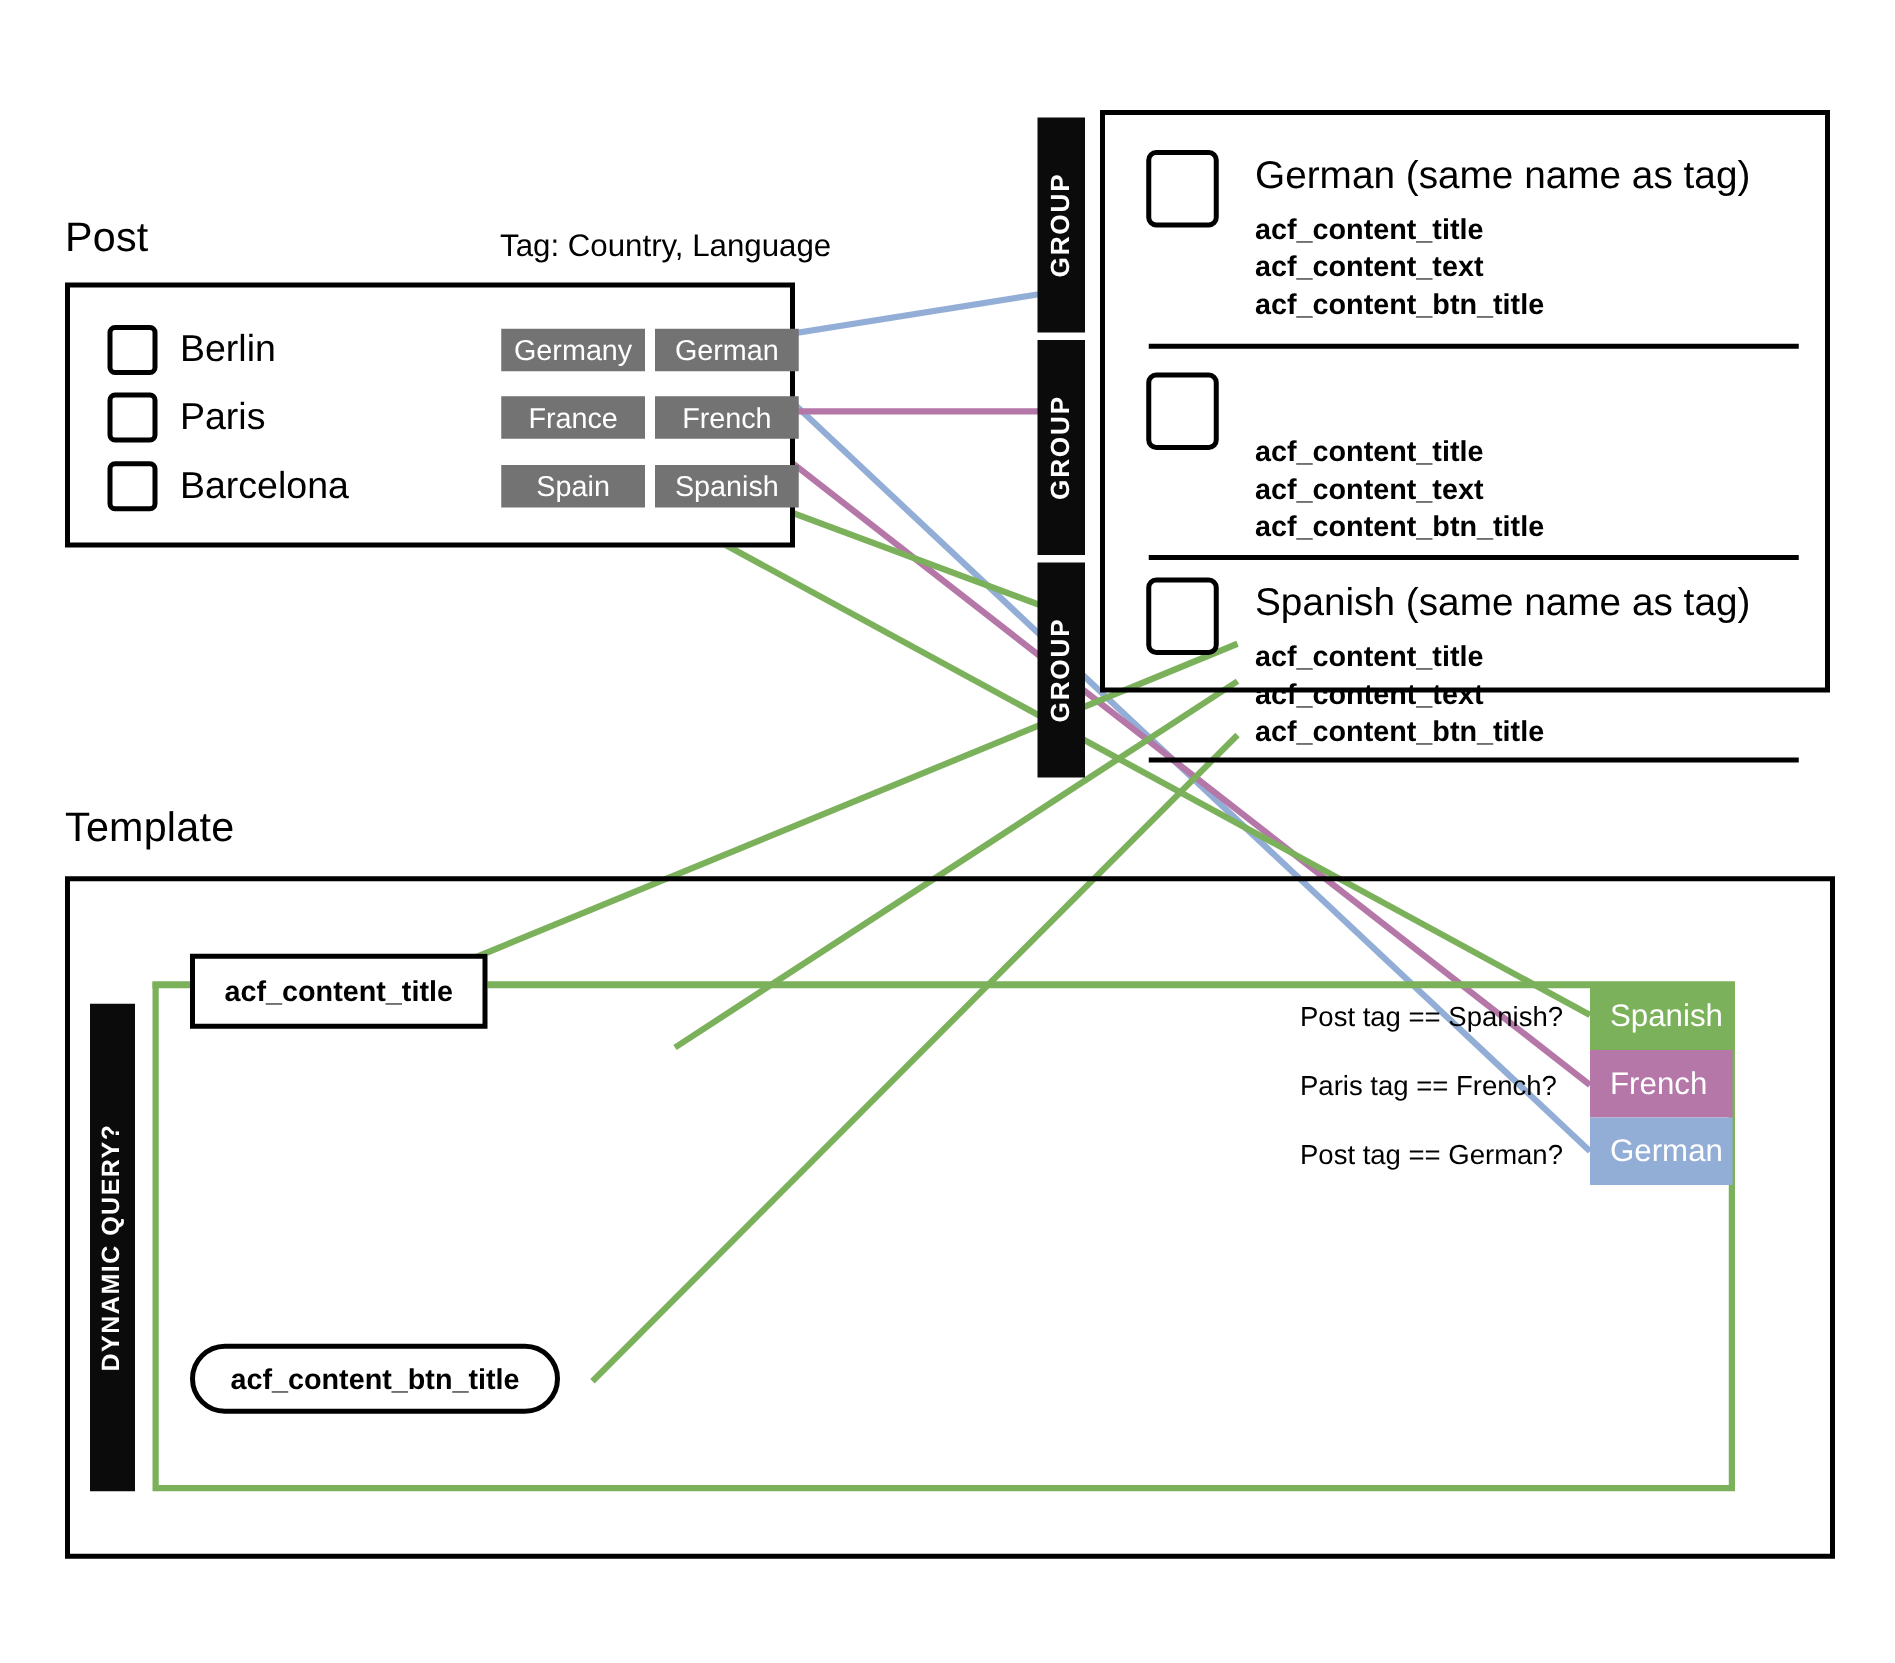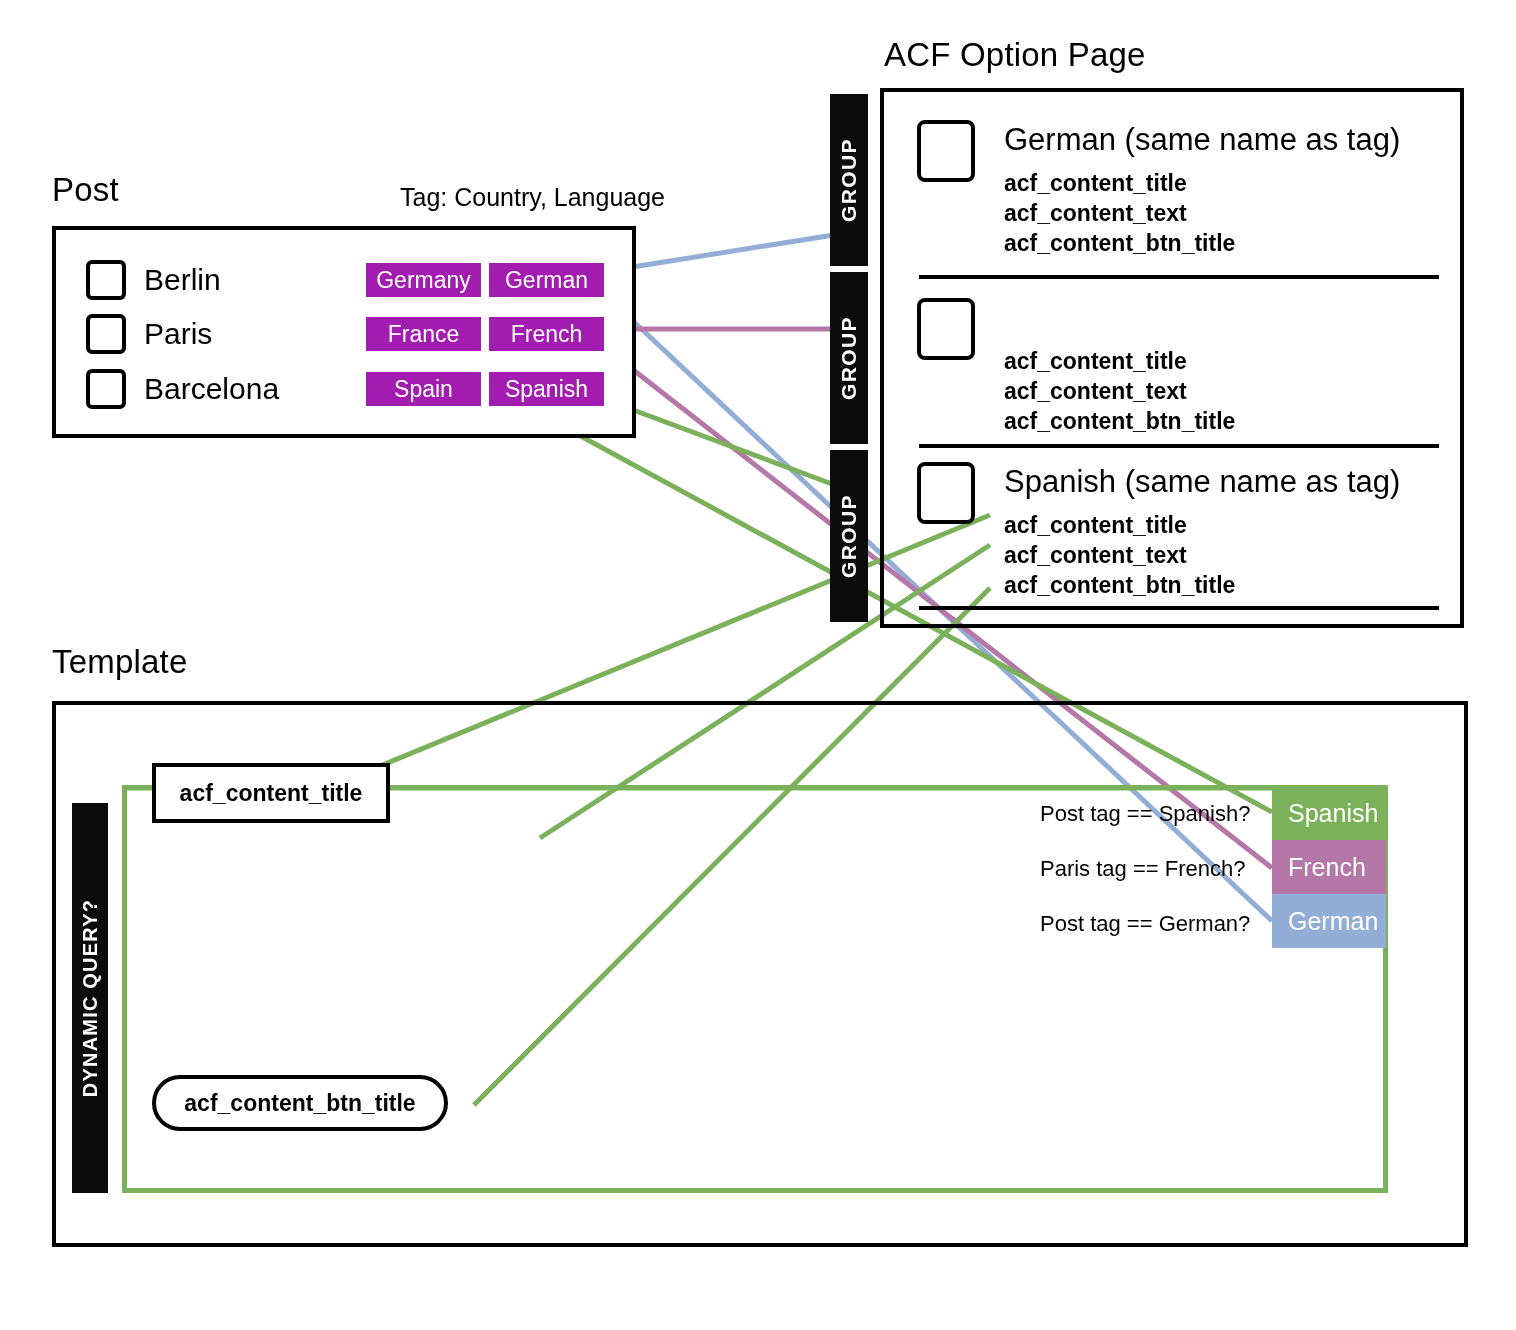--- a/index.html
+++ b/index.html
@@ -46,27 +46,28 @@
     background: #fff;
   }
   .city-label {
     position: absolute;
     font-size: 30px;
     line-height: 40px;
     white-space: nowrap;
   }
   .tag-chip {
     position: absolute;
-    background: #a21caf;
+    background: #737373;
     color: #fff;
     font-size: 23px;
     text-align: center;
     line-height: 34px;
     height: 34px;
     white-space: nowrap;
+    margin-left: 35px;
   }
   #tag-note {
     left: 400px; top: 183px;
     font-size: 25px;
     white-space: nowrap;
   }
 
   
   .group-bar {
     position: absolute;
@@ -83,21 +84,21 @@
     color: #fff;
     font-size: 21px;
     font-weight: 700;
     letter-spacing: 1.4px;
     white-space: nowrap;
   }
 
   
   #acf-heading { left: 884px; top: 38px; }
   #acf-box {
-    left: 880px; top: 88px; width: 584px; height: 540px;
+    left: 880px; top: 88px; width: 584px; height: 466px;
     border: 4px solid #000;
     box-sizing: border-box;
     background: transparent;
   }
   .acf-checkbox {
     position: absolute;
     left: 33px;
     width: 58px; height: 62px;
     border: 4px solid #000;
     border-radius: 8px;
@@ -267,21 +268,20 @@
   <div class="group-bar" style="top:94px; height:172px;">
     <span>GROUP</span>
   </div>
   <div class="group-bar" style="top:272px; height:172px;">
     <span>GROUP</span>
   </div>
   <div class="group-bar" style="top:450px; height:172px;">
     <span>GROUP</span>
   </div>
 
-  <div class="abs section-heading" id="acf-heading">ACF Option Page</div>
 
   <div class="abs" id="acf-box">
 
     <div class="acf-checkbox" style="top:28px;"></div>
     <div class="acf-title" style="top:32px;">German (same name as tag)</div>
     <div class="acf-field" style="top:80px;">acf_content_title</div>
     <div class="acf-field" style="top:110px;">acf_content_text</div>
     <div class="acf-field" style="top:140px;">acf_content_btn_title</div>
     <div class="acf-divider" style="top:183px;"></div>
 

